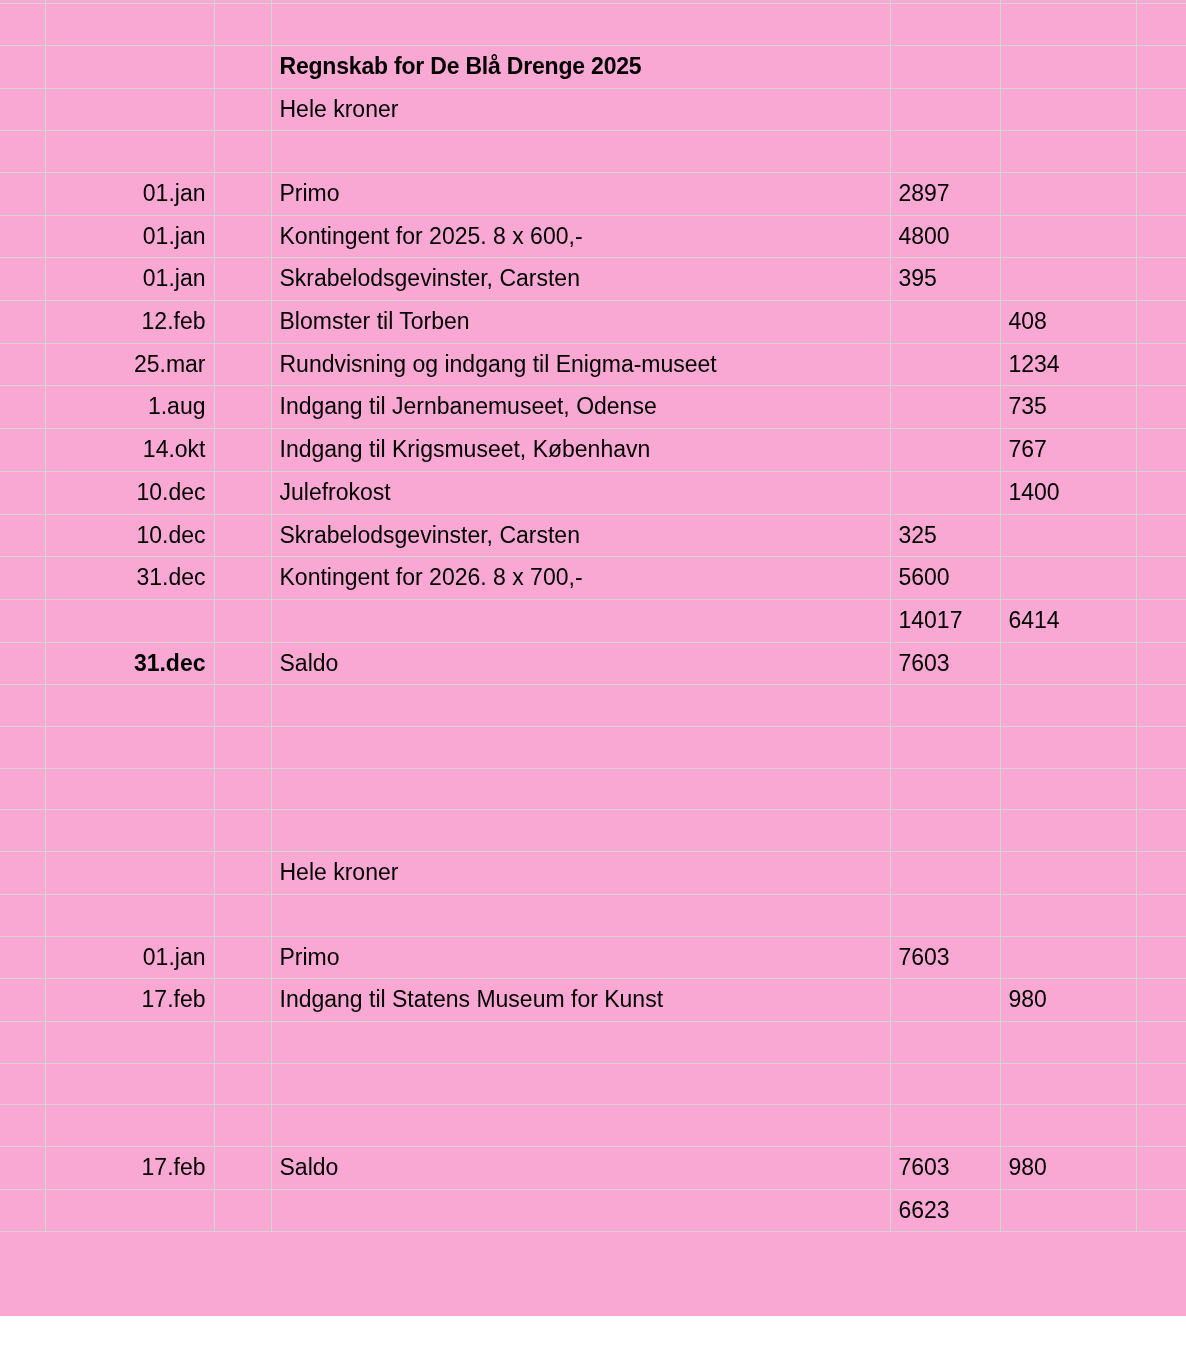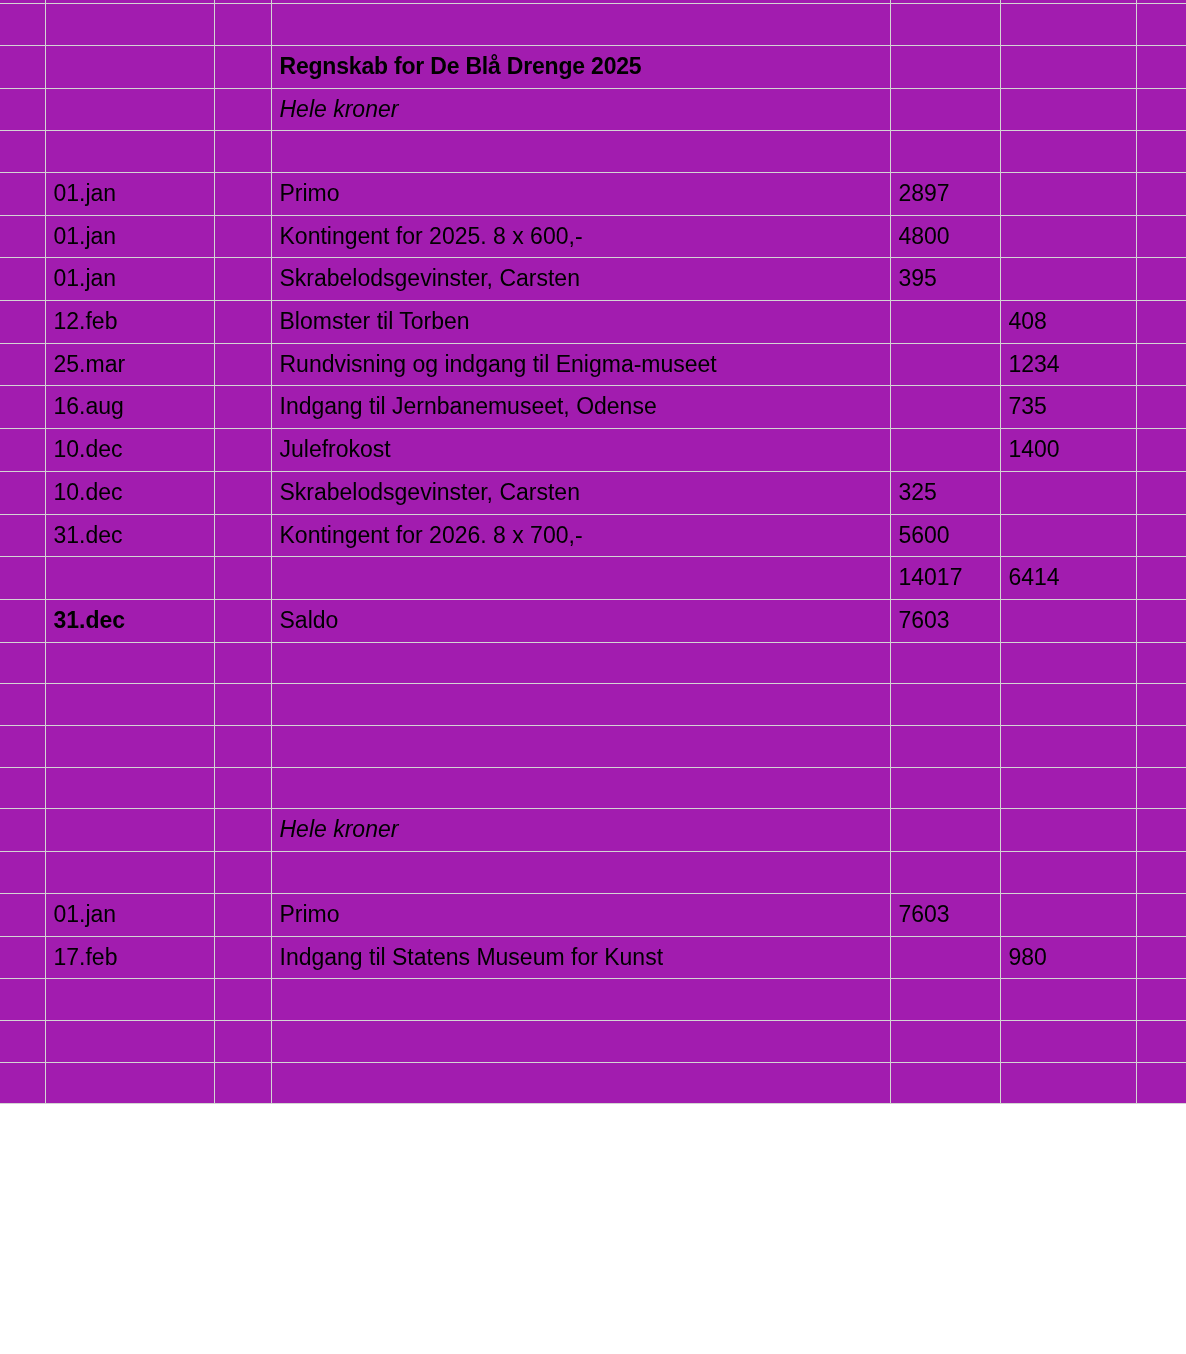--- a/index.html
+++ b/index.html
@@ -7,23 +7,23 @@
     padding: 0;
     background: #ffffff;
   }
   body {
     font-family: "Liberation Sans", sans-serif;
     -webkit-font-smoothing: antialiased;
   }
   #sheet {
     position: relative;
     width: 1186px;
-    height: 1104px;
+    height: 1316px;
     overflow: hidden;
-    background: #a21caf;
+    background: #f9a8d4;
   }
   table.grid {
     position: absolute;
     top: -38px;      
     left: 0;
     border-collapse: collapse;
     table-layout: fixed;
     width: 1186px;
   }
   table.grid td {
@@ -43,26 +43,26 @@
   col.c-a { width: 45px;  }
   col.c-b { width: 169px; }
   col.c-c { width: 57px;  }
   col.c-d { width: 619px; }
   col.c-e { width: 110px; }
   col.c-f { width: 136px; }
   col.c-g { width: 50px;  }
 
   
   .num   { text-align: left; padding-right: 10px; }
-  .date  { padding-right: 10px; }
+  .date  { text-align: right; padding-right: 10px; }
   .desc  { text-align: left;  padding-left: 10px; }
 
   
   .title    { font-weight: bold; font-size: 25px; letter-spacing: -0.2px; }
-  .subtitle { font-style: italic; color: #8a8a8a; font-size: 22px; }
+  .subtitle { color: #8a8a8a; font-size: 22px; }
   .bold     { font-weight: bold; }
   .bb  { border-bottom: 2.5px solid #000000; }
   .bbd { border-bottom: 2.5px double #000000; padding-bottom: 1px; }
 
   td.empty { }
 </style>
 </head>
 <body>
 
 <div id="sheet">
@@ -175,28 +175,37 @@
         <td class="empty"></td>
         <td class="desc">Rundvisning og indgang til Enigma-museet</td>
         <td class="num"></td>
         <td class="num">1234</td>
         <td class="empty"></td>
       </tr>
 
 
       <tr>
         <td class="empty"></td>
-        <td class="date">16.aug</td>
+        <td class="date">1.aug</td>
         <td class="empty"></td>
         <td class="desc">Indgang til Jernbanemuseet, Odense</td>
         <td class="num"></td>
         <td class="num">735</td>
         <td class="empty"></td>
       </tr>
 
+      <tr>
+        <td class="empty"></td>
+        <td class="date">14.okt</td>
+        <td class="empty"></td>
+        <td class="desc">Indgang til Krigsmuseet, København</td>
+        <td class="num"></td>
+        <td class="num">767</td>
+        <td class="empty"></td>
+      </tr>
 
       <tr>
         <td class="empty"></td>
         <td class="date">10.dec</td>
         <td class="empty"></td>
         <td class="desc">Julefrokost</td>
         <td class="num"></td>
         <td class="num">1400</td>
         <td class="empty"></td>
       </tr>

